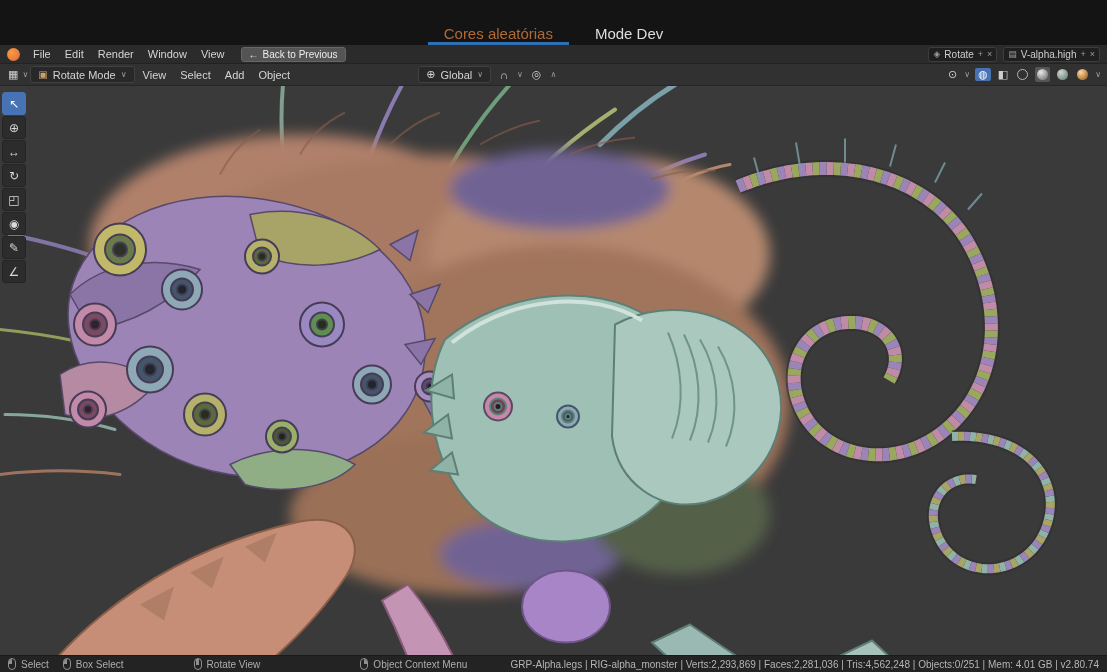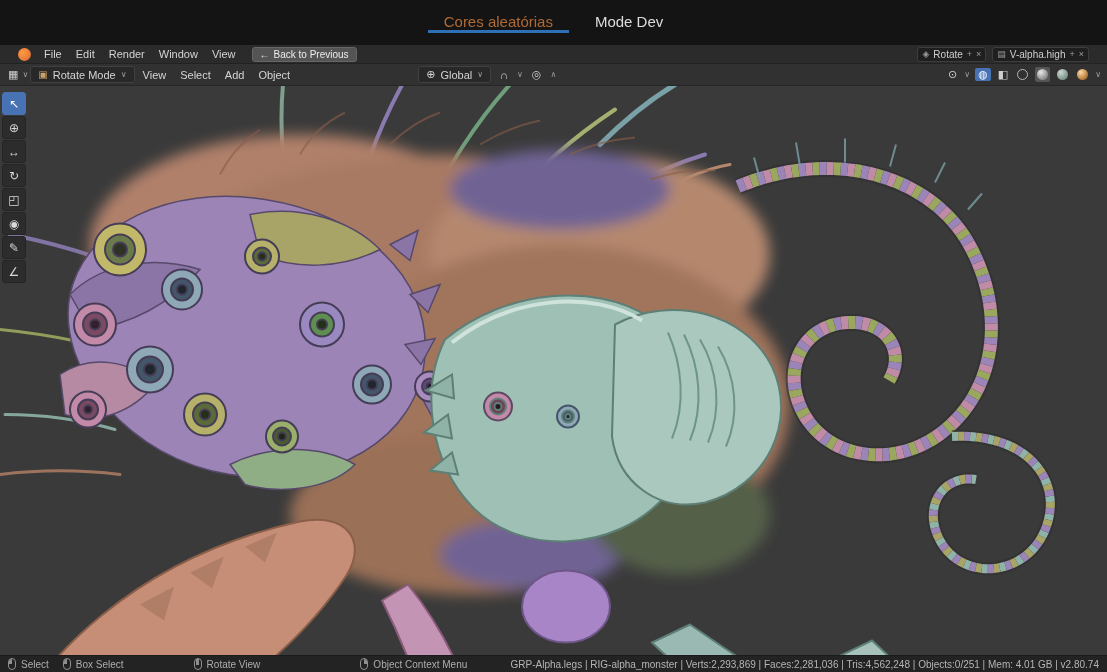--- a/index.html
+++ b/index.html
@@ -1,27 +1,27 @@
 <!DOCTYPE html>
 <html><head>
 <meta charset="utf-8">
 <style>
   * { box-sizing: border-box; }
   html,body { margin:0; padding:0; width:1107px; height:672px; overflow:hidden;
     background:#151515; font-family:"Liberation Sans","DejaVu Sans",sans-serif; }
   .app { display:flex; flex-direction:column; width:1107px; height:672px; }
 
   
-  .tabstrip { flex:0 0 45px; background:#141414; display:flex; justify-content:center; align-items:center; gap:10px; }
+  .tabstrip { flex:0 0 45px; background:#141414; display:flex; justify-content:center; align-items:flex-end; gap:10px; }
   .tab { display:flex; align-items:center; padding:0 16px; font-size:15px; color:#dedddb; border-bottom:3px solid transparent; }
   .tab.active { color:#b06a35; border-bottom-color:#2f6fb5; }
 
   
   .topbar { flex:0 0 19px; background:#2b2b2b; border-bottom:1px solid #222;
-    display:flex; align-items:center; font-size:11px; color:#d4d4d4; padding:0 16px; gap:2px;text-align:right; }
+    display:flex; align-items:center; font-size:11px; color:#d4d4d4; padding:0 5px; gap:2px;text-align:right; }
   .logo { width:13px; height:13px; border-radius:50%;
     background:radial-gradient(circle at 35% 35%, #ff9a3c, #e87d3e 60%, #b55a23); margin:0 5px 0 2px; }
   .menu-item { padding:0 6px; }
   .btn-back { background:#545454; border:1px solid #666; border-radius:3px; padding:0 7px; height:15px;
     display:flex; align-items:center; gap:4px; margin-left:8px; color:#ececec; font-size:10px; }
   .tb-right { margin-left:auto; display:flex; align-items:center; gap:6px; padding-right:2px; }
   .widget { background:#1f1f1f; border:1px solid #3d3d3d; border-radius:3px; height:15px;
     display:flex; align-items:center; padding:0 4px; gap:4px; font-size:10px; color:#cfcfcf; }
   .wicon, .wbtn { color:#9a9a9a; font-size:9px; }
 

